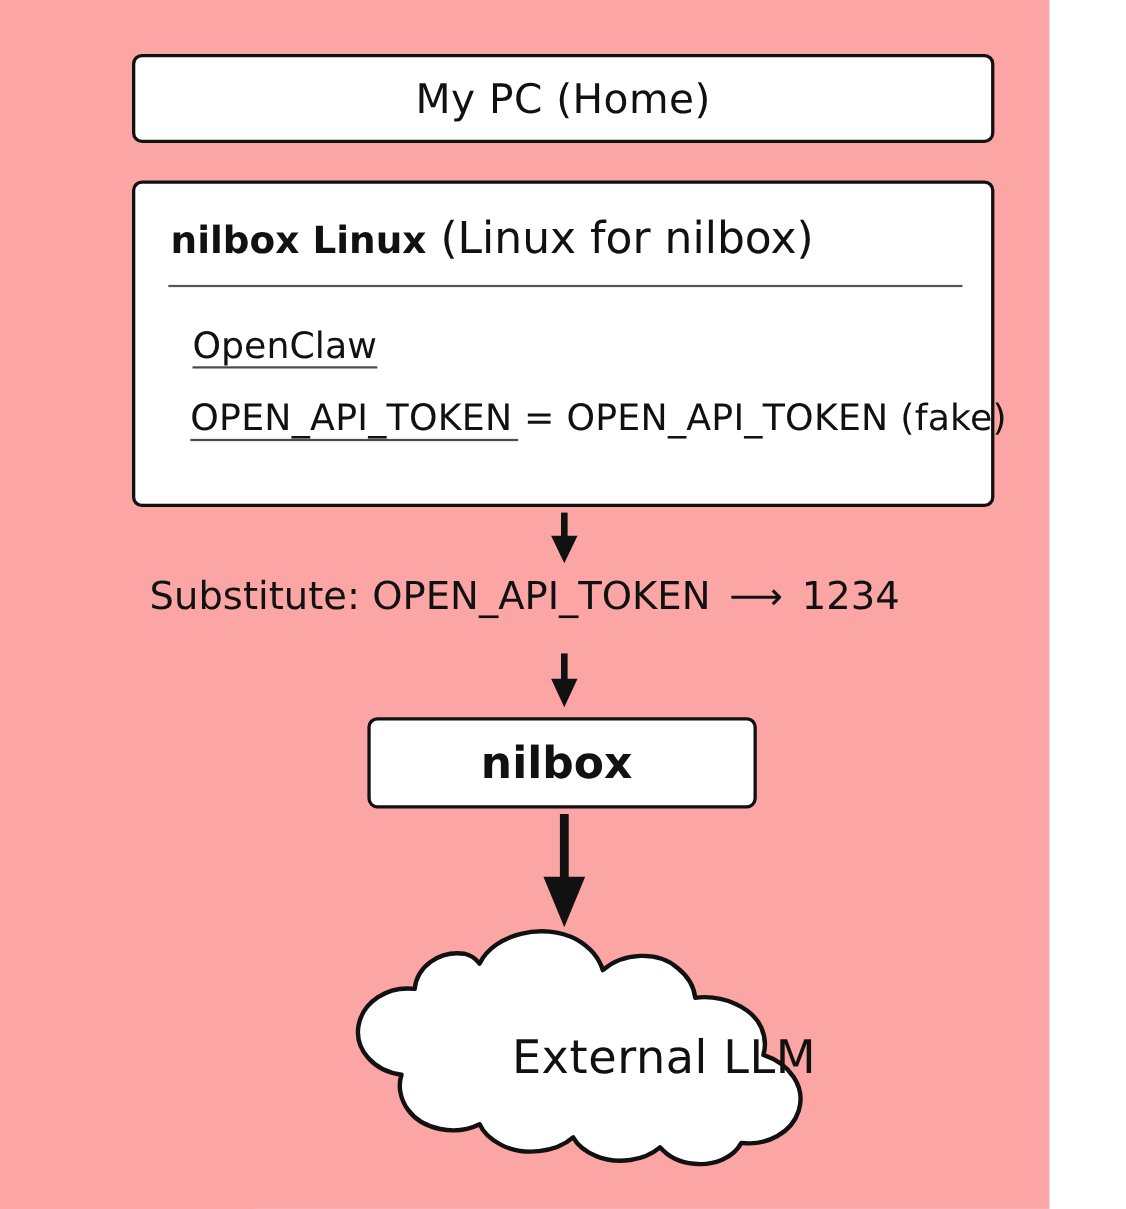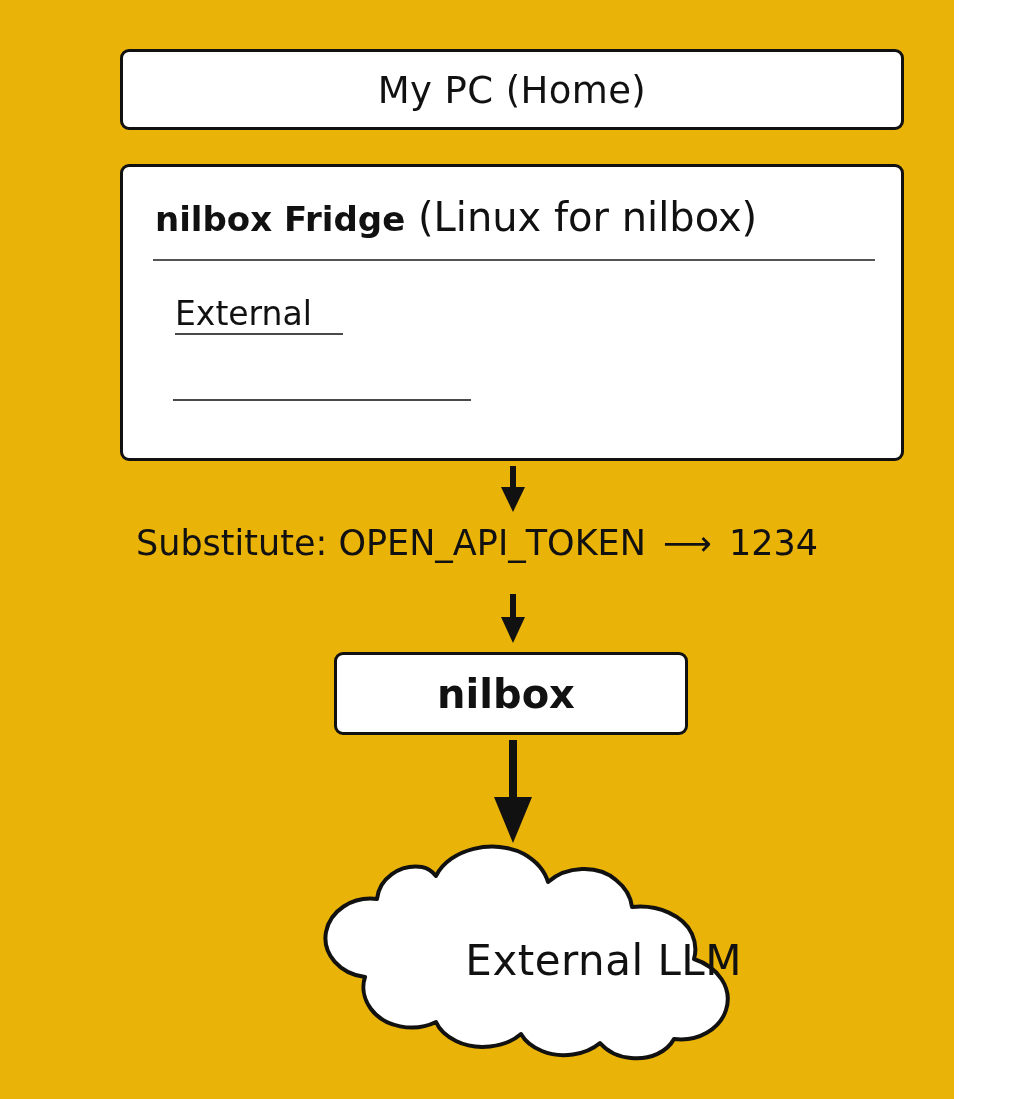--- a/index.html
+++ b/index.html
@@ -9,21 +9,21 @@
     background: #ffffff;
   }
   body {
     font-family: "DejaVu Sans", sans-serif;
     color: #111111;
   }
   #canvas {
     position: relative;
     width: 954px;
     height: 1099px;
-    background: #eab308;
+    background: #fca5a5;
     overflow: hidden;
   }
 
   
   .node-box {
     position: absolute;
     box-sizing: border-box;
     background: #ffffff;
     border: 3px solid #111111;
     border-radius: 9px;
@@ -191,28 +191,31 @@
 
 <div id="canvas">
 
   <div class="node-box" id="box-mypc">
     <div class="box-title">My PC (Home)</div>
   </div>
 
   <div class="node-box" id="box-fridge">
 
     <div id="fridge-header">
-      <span class="strong">nilbox Fridge</span><span class="light"> </span><span class="light">(Linux for nilbox)</span>
+      <span class="strong">nilbox Linux</span><span class="light"> </span><span class="light">(Linux for nilbox)</span>
     </div>
 
     <div id="fridge-rule"></div>
 
-    <div class="fridge-line" id="line-openclaw">External</div>
+    <div class="fridge-line" id="line-openclaw">OpenClaw</div>
     <div id="ul-openclaw"></div>
 
+    <div class="fridge-line" id="line-token">
+      <span class="tok-left">OPEN_API_TOKEN</span><span class="tok-rest"> = </span><span class="tok-rest">OPEN_API_TOKEN</span><span class="tok-rest"> </span><span class="tok-rest">(fake)</span>
+    </div>
     <div id="ul-token"></div>
   </div>
 
   <div id="substitute-line">
     <span>Substitute:</span>
     <span>OPEN_API_TOKEN</span>
     <span class="arrow-glyph">⟶</span>
     <span>1234</span>
   </div>
 

